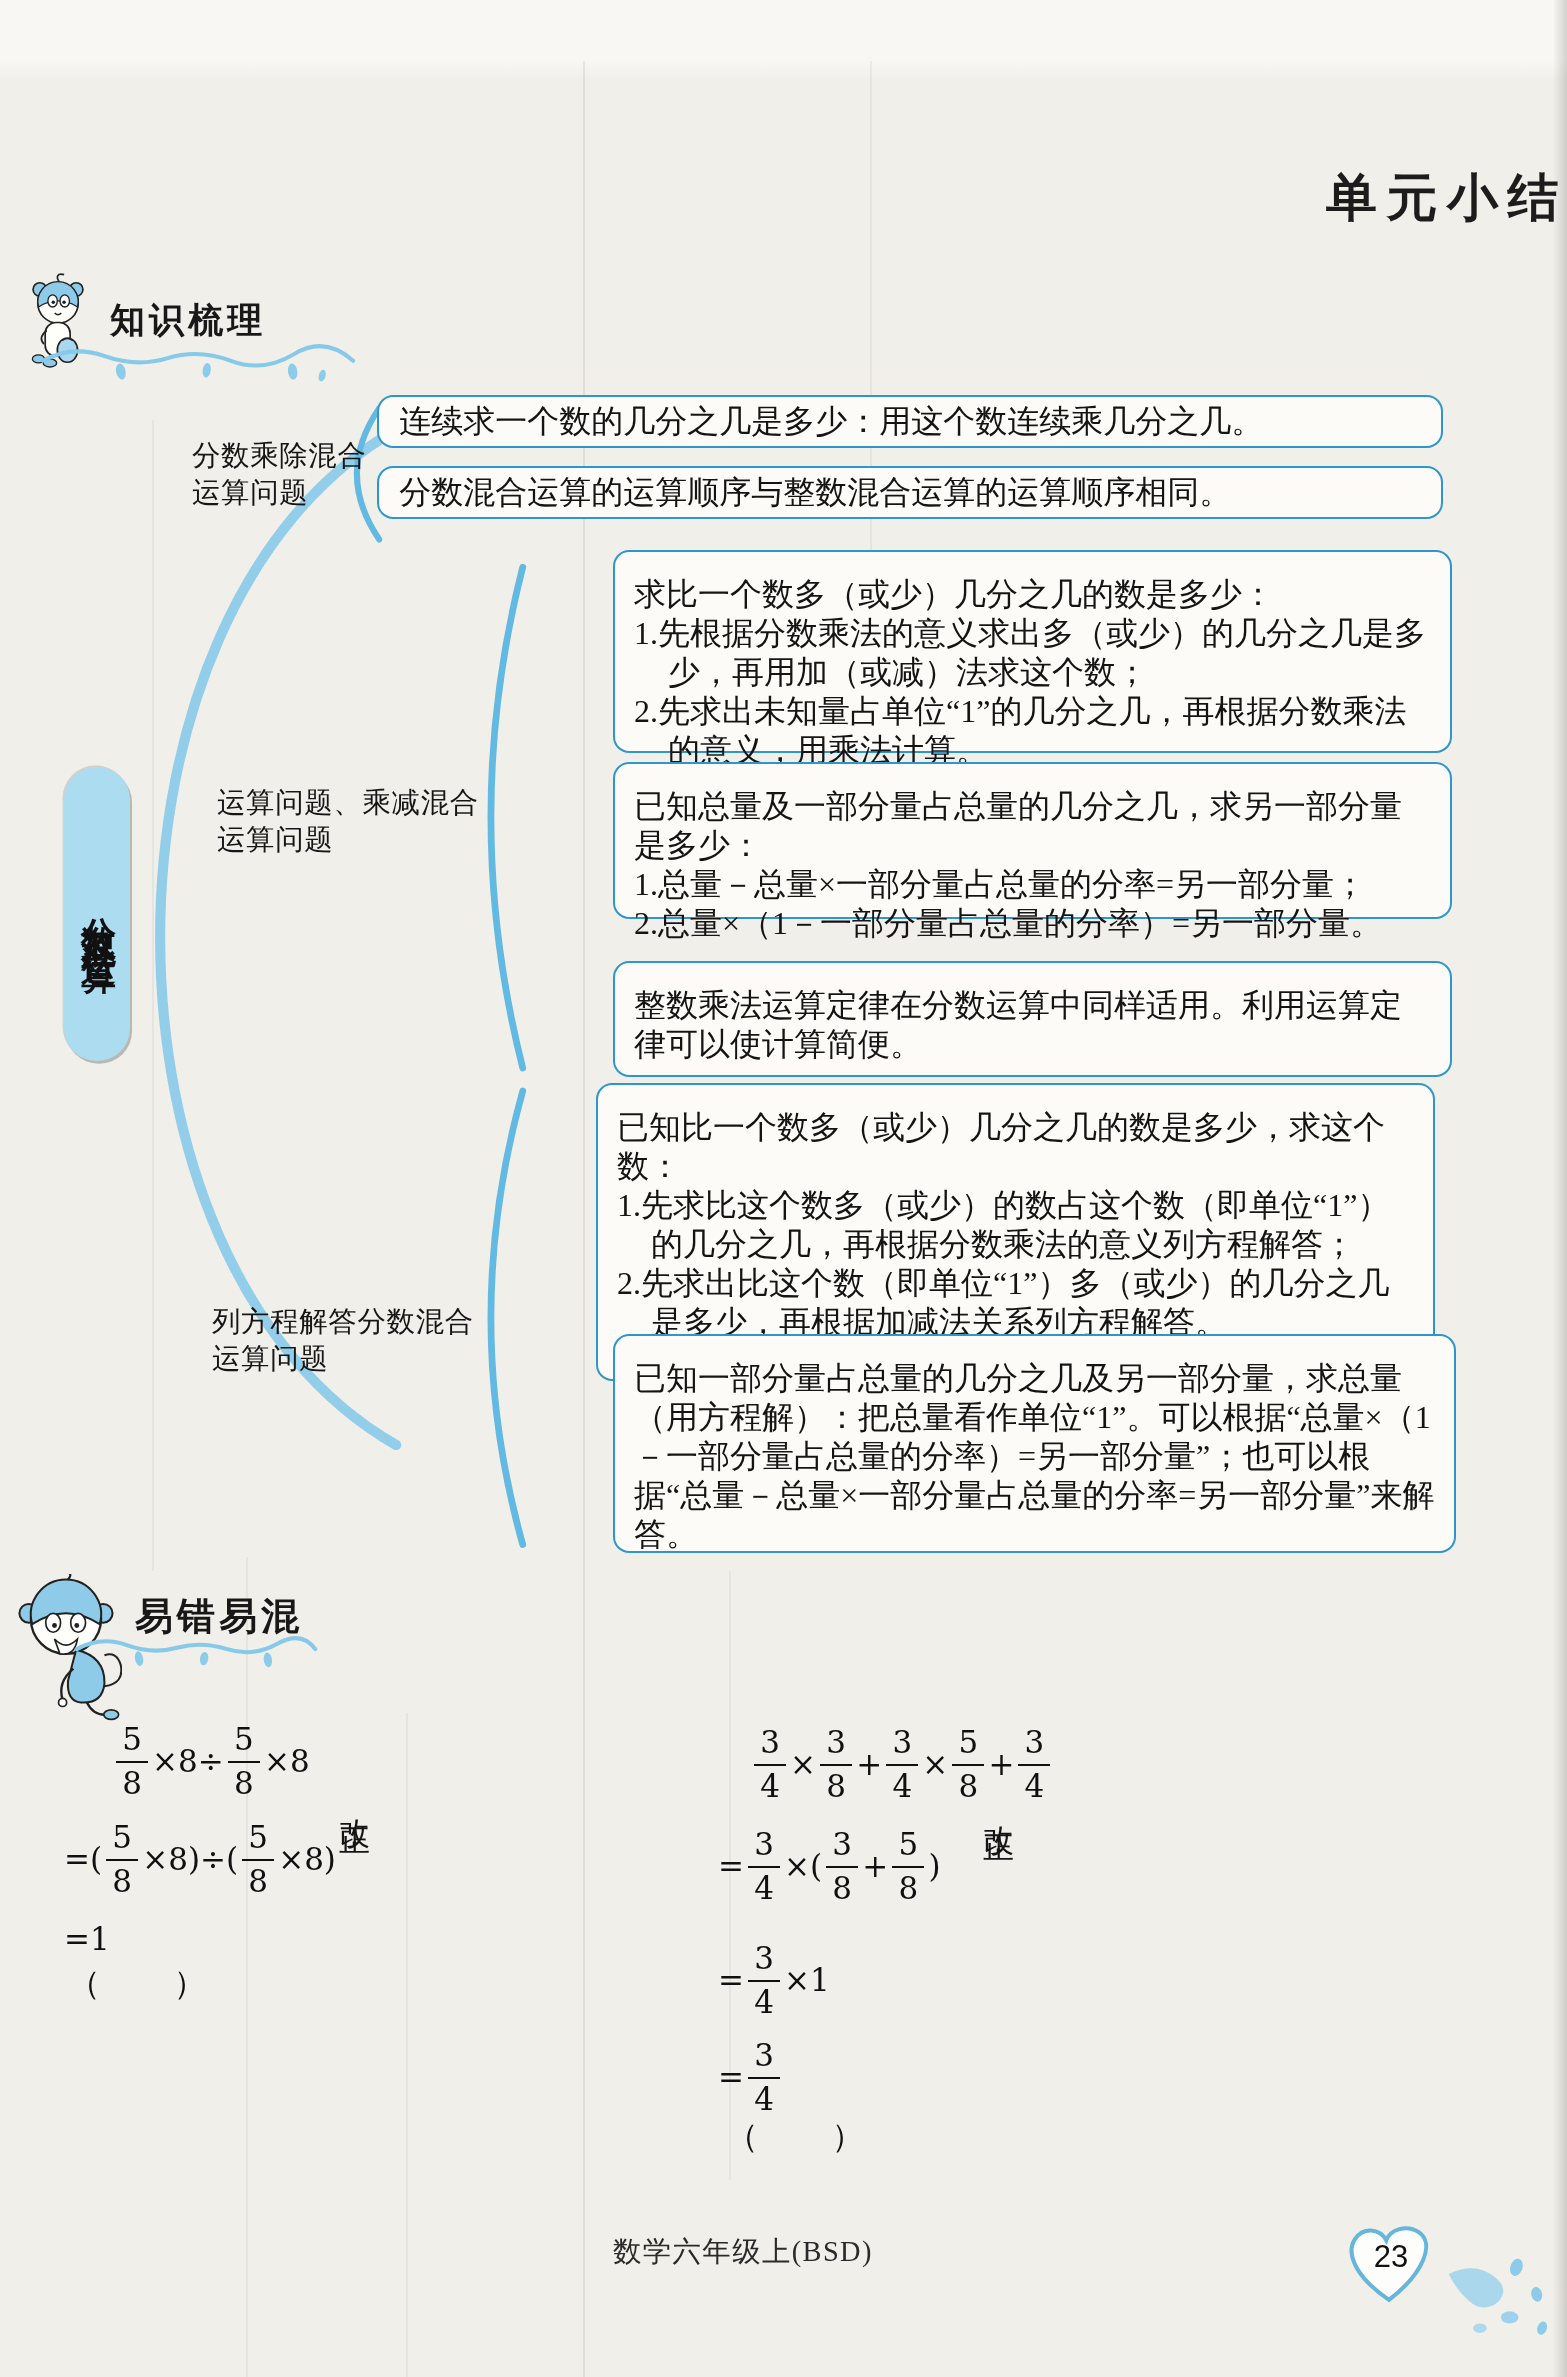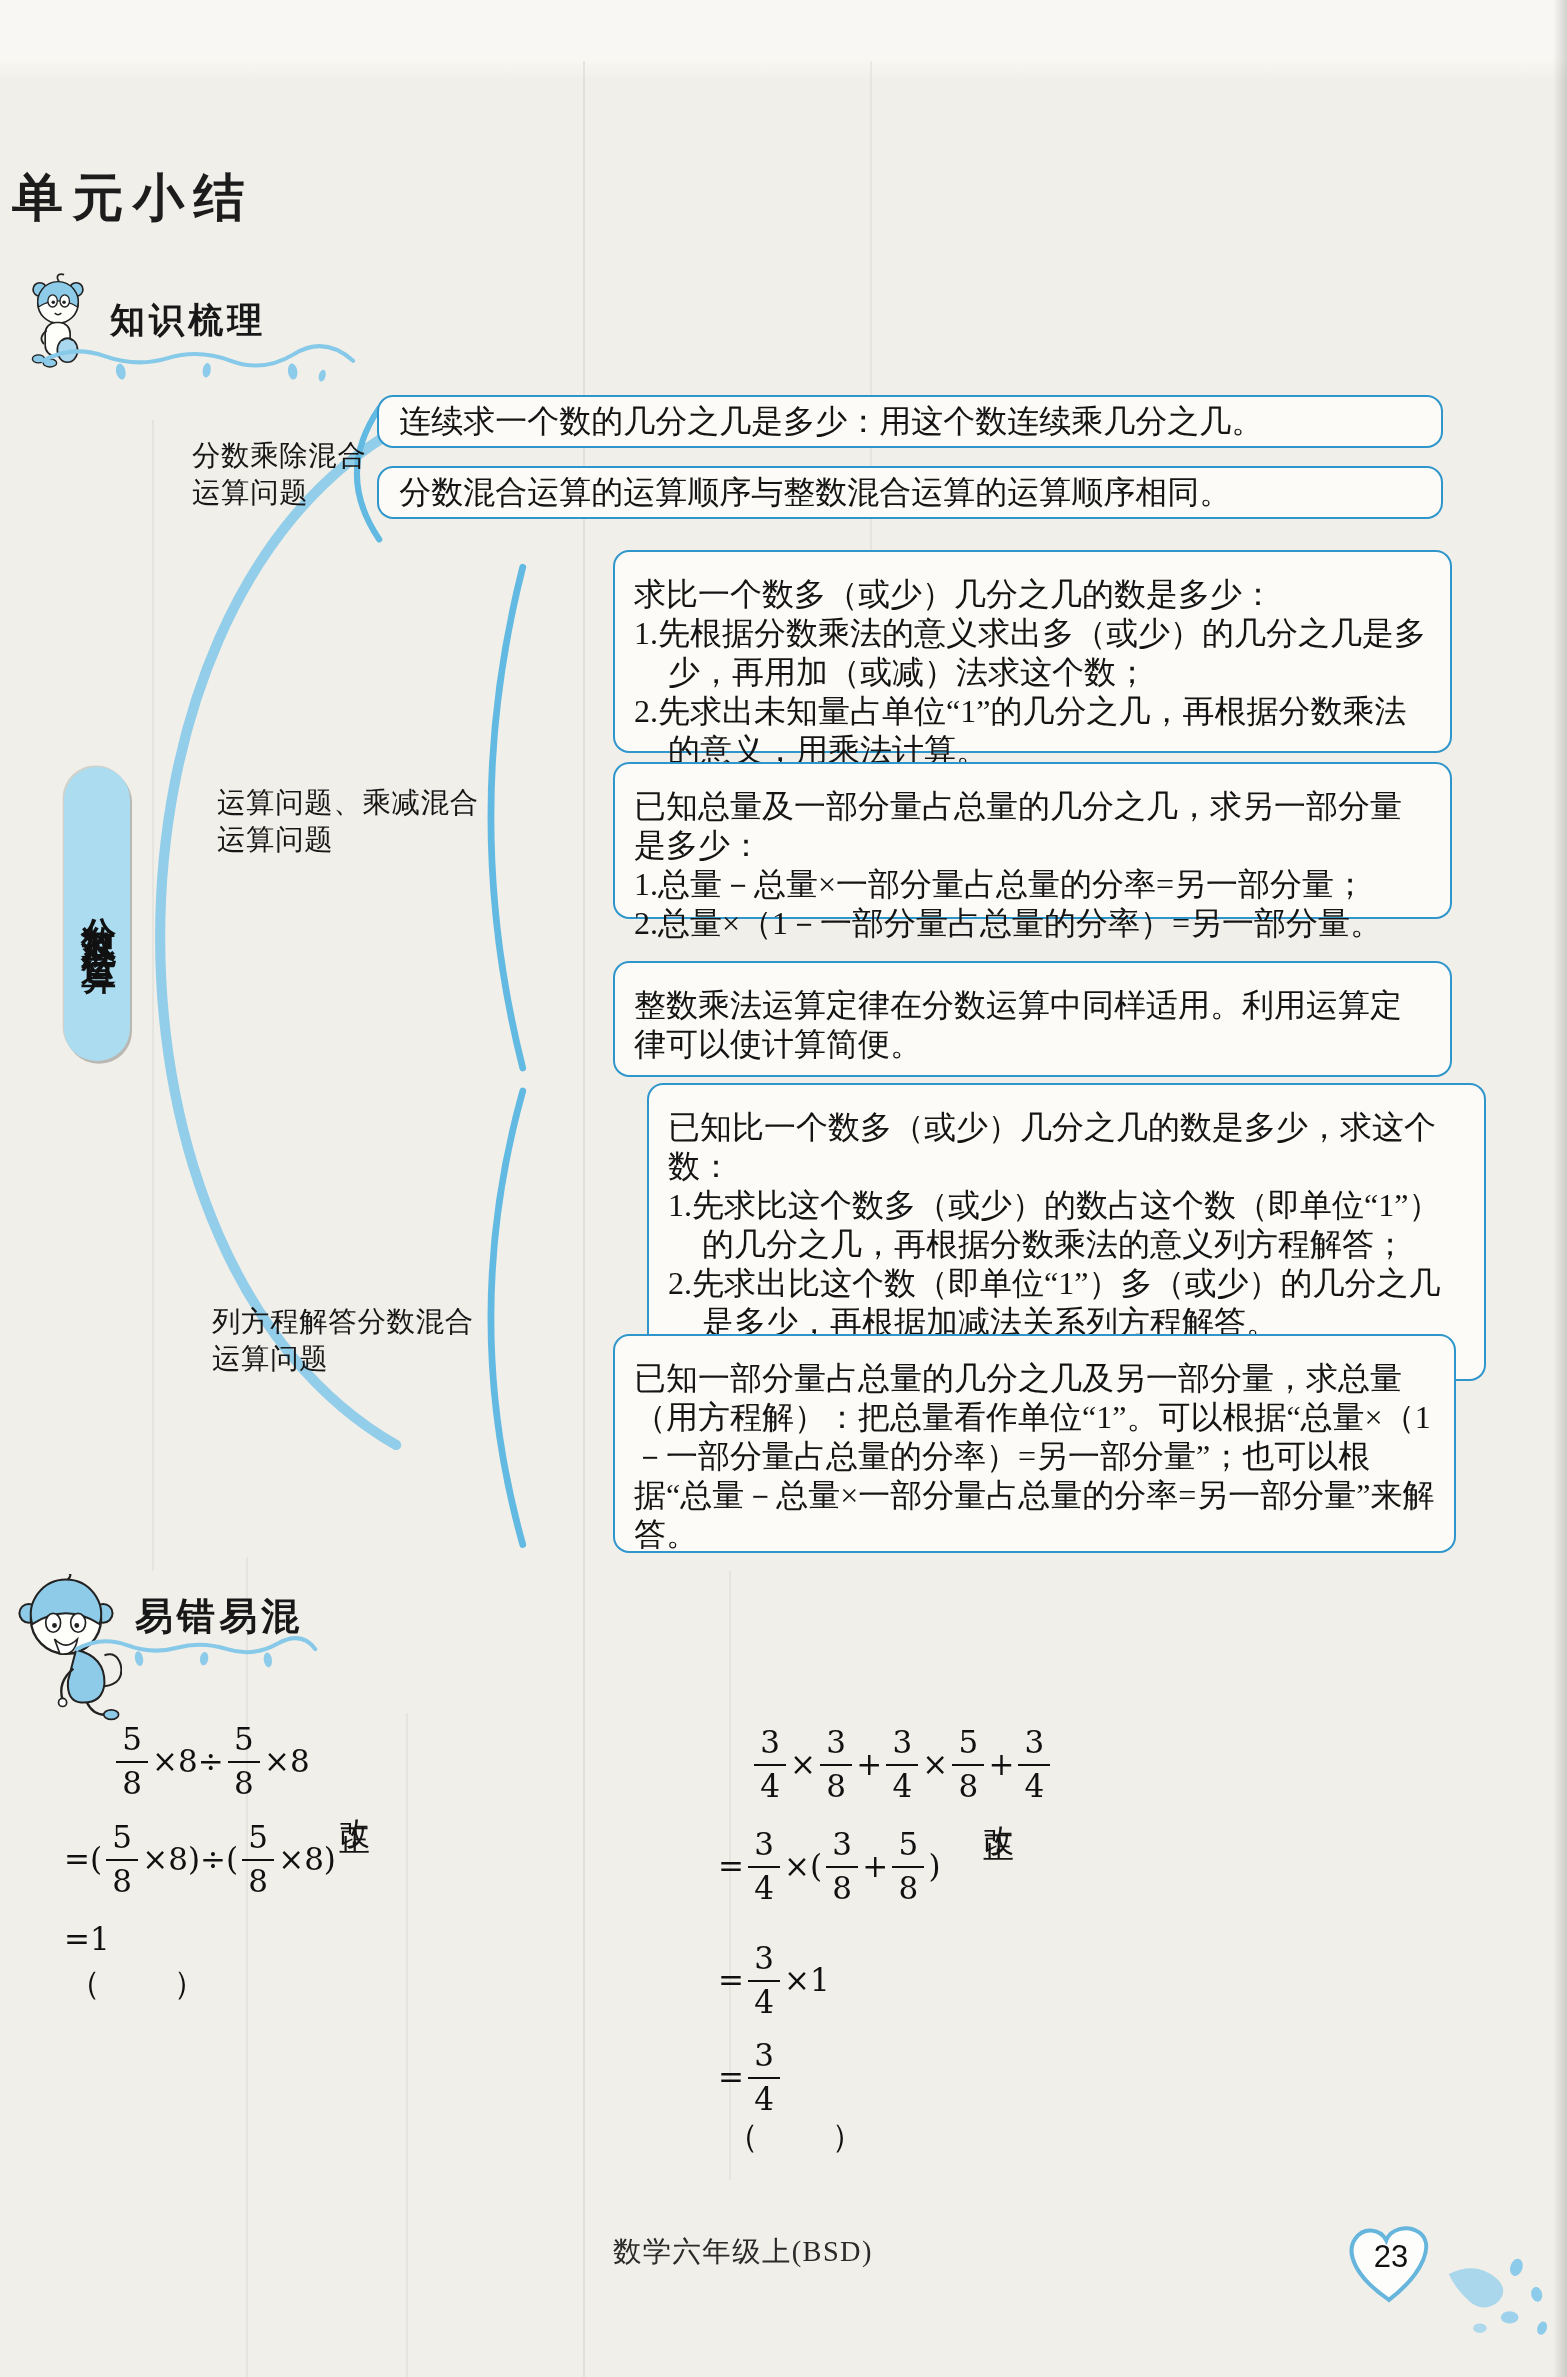--- a/index.html
+++ b/index.html
@@ -8,21 +8,21 @@
     background:linear-gradient(#f8f7f3 0 60px, #f1efe9 81px);
     overflow:hidden;
     font-family:"Liberation Serif", serif;
     color:#151515;
   }
   .abs { position:absolute; }
   .edge-right { right:0; top:0; width:15px; height:100%;
     background:linear-gradient(to right, rgba(0,0,0,0), rgba(90,88,82,.25)); }
   .streak { width:2px; background:rgba(90,90,88,.07); pointer-events:none; }
 
-  .title { left:12px; right:0; top:164px; text-align:left;
+  .title { left:4px; right:0; top:164px; text-align:right;
     font-size:51px; font-weight:bold; letter-spacing:9.5px; color:#1c1c1c; }
 
   .sec-header { font-family:Liberation Mono, monospace; font-weight:900;
     color:#181818; letter-spacing:4.1px; }
 
   
   .root-pill { left:64px; top:767px; width:66px; height:294px;
     background:#abdcf0; border-radius:32.5px;
     box-shadow:2px 2.7px 0 rgba(120,118,112,.45), -1.4px -1.4px 0 rgba(120,118,112,.25);
     display:flex; align-items:center; justify-content:center; }
@@ -135,21 +135,21 @@
     <p class="num-para">2.先求出未知量占单位“1”的几分之几，再根据分数乘法的意义，用乘法计算。</p>
   </div>
   <div class="abs mm-box" style="left:613px;top:762px;width:839px;height:157px">
     <p>已知总量及一部分量占总量的几分之几，求另一部分量是多少：</p>
     <p class="num-para">1.总量－总量×一部分量占总量的分率=另一部分量；</p>
     <p class="num-para">2.总量×（1－一部分量占总量的分率）=另一部分量。</p>
   </div>
   <div class="abs mm-box" style="left:613px;top:961px;width:839px;height:116px">
     <p>整数乘法运算定律在分数运算中同样适用。利用运算定律可以使计算简便。</p>
   </div>
-  <div class="abs mm-box" style="left:647px;top:1083px;width:839px;height:298px">
+  <div class="abs mm-box" style="left:596px;top:1083px;width:839px;height:298px">
     <p>已知比一个数多（或少）几分之几的数是多少，求这个数：</p>
     <p class="num-para">1.先求比这个数多（或少）的数占这个数（即单位“1”）的几分之几，再根据分数乘法的意义列方程解答；</p>
     <p class="num-para">2.先求出比这个数（即单位“1”）多（或少）的几分之几是多少，再根据加减法关系列方程解答。</p>
   </div>
   <div class="abs mm-box" style="left:613px;top:1334px;width:843px;height:219px">
     <p>已知一部分量占总量的几分之几及另一部分量，求总量（用方程解）：把总量看作单位“1”。可以根据“总量×（1－一部分量占总量的分率）=另一部分量”；也可以根据“总量－总量×一部分量占总量的分率=另一部分量”来解答。</p>
   </div>
 
   <div class="abs" style="left:13.5px;top:1574px;width:108px;height:159px">
     <svg viewBox="0 0 160 235" width="108" height="159">

